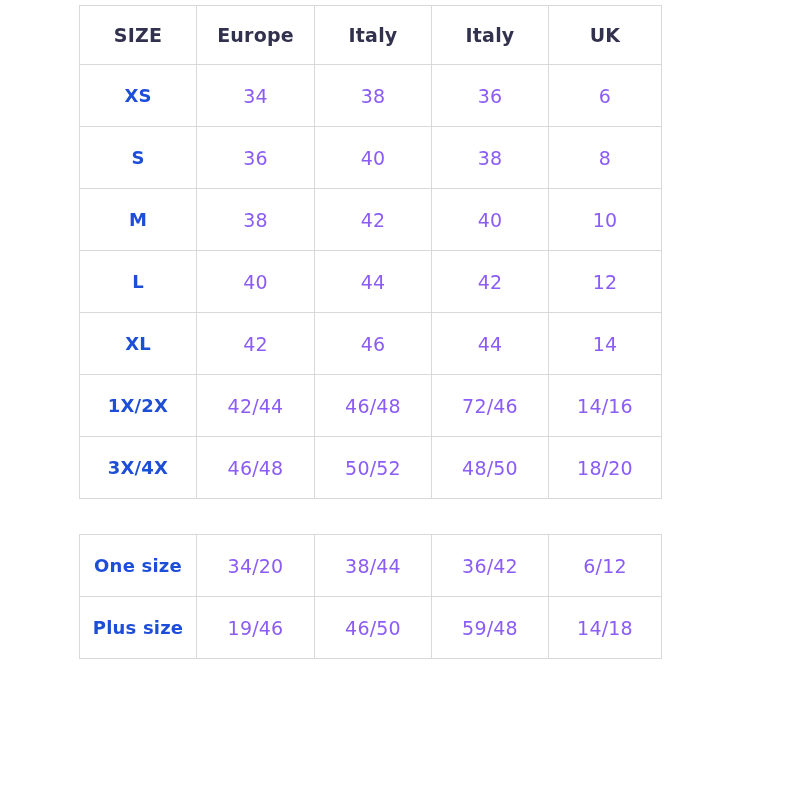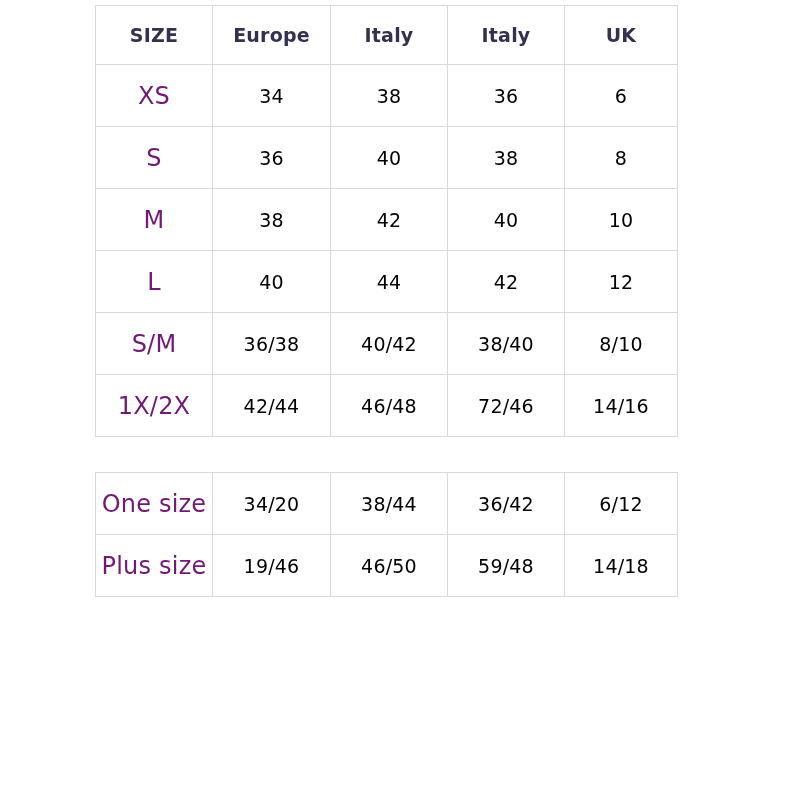--- a/index.html
+++ b/index.html
@@ -11,51 +11,51 @@
     font-family: "DejaVu Sans", "Liberation Sans", sans-serif;
     overflow: hidden;
   }
   .page {
     position: relative;
     width: 800px;
     height: 800px;
   }
   .tables-wrap {
     position: absolute;
-    left: 95px;
+    left: 79px;
     top: 5px;
     width: 582px;
   }
   table.size-table {
     border-collapse: collapse;
     table-layout: fixed;
     width: 582px;
     background: #ffffff;
   }
   table.size-table th,
   table.size-table td {
     border: 1px solid #d9d9d9;
     height: 61px;
     text-align: center;
     vertical-align: middle;
     font-size: 19px;
-    color: #000000;
+    color: #8b5cf6;
     font-weight: 400;
     padding: 0;
     letter-spacing: 0.2px;
   }
   table.size-table th {
     font-weight: 700;
     color: #32324e;
     height: 58px;
   }
   table.size-table td.size-col {
-    font-weight: 400;
-    color: #701a75;
-    font-size: 24px;
+    font-weight: 700;
+    color: #1d4ed8;
+    font-size: 18px;
   }
   table.secondary {
     margin-top: 35px;
     padding-left: 14px;
   }
 </style>
 </head>
 <body>
 
 <div class="page">
@@ -101,32 +101,39 @@
             <td>10</td>
           </tr>
           <tr>
             <td class="size-col">L</td>
             <td>40</td>
             <td>44</td>
             <td>42</td>
             <td>12</td>
           </tr>
           <tr>
-            <td class="size-col">S/M</td>
-            <td>36/38</td>
-            <td>40/42</td>
-            <td>38/40</td>
-            <td>8/10</td>
+            <td class="size-col">XL</td>
+            <td>42</td>
+            <td>46</td>
+            <td>44</td>
+            <td>14</td>
           </tr>
           <tr>
             <td class="size-col">1X/2X</td>
             <td>42/44</td>
             <td>46/48</td>
             <td>72/46</td>
             <td>14/16</td>
+          </tr>
+          <tr>
+            <td class="size-col">3X/4X</td>
+            <td>46/48</td>
+            <td>50/52</td>
+            <td>48/50</td>
+            <td>18/20</td>
           </tr>
         </tbody>
     </table>
 
     <table class="size-table secondary">
       <colgroup>
         <col style="width:117px">
         <col style="width:118px">
         <col style="width:117px">
         <col style="width:117px">

